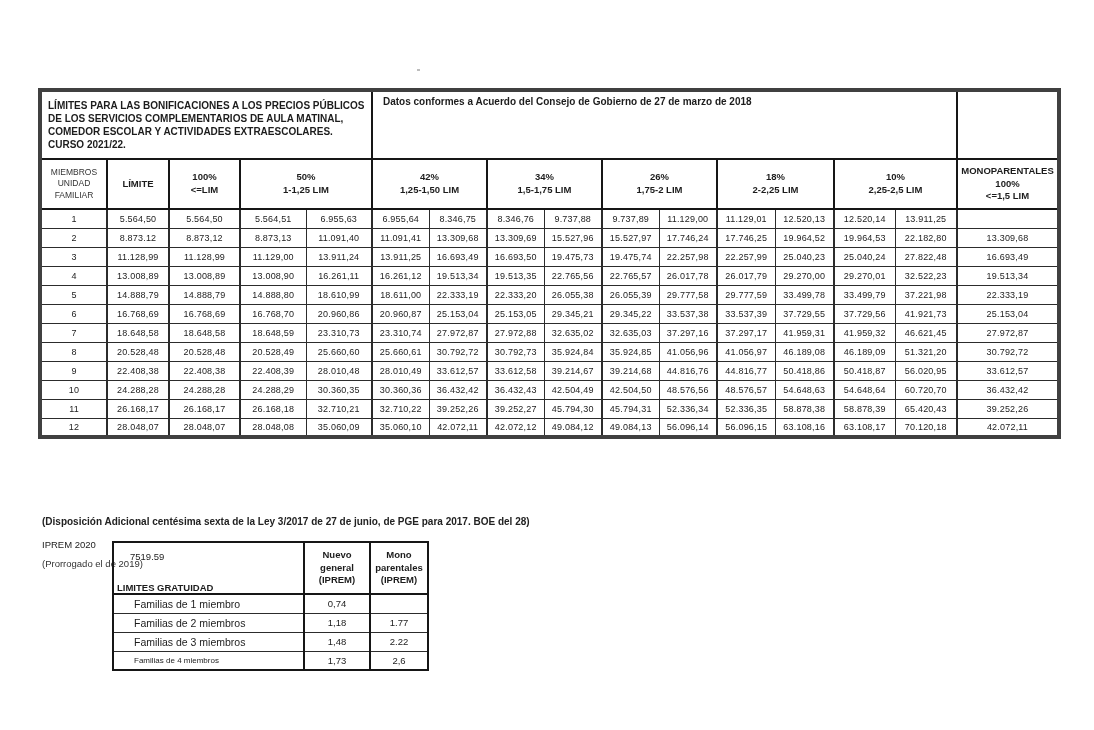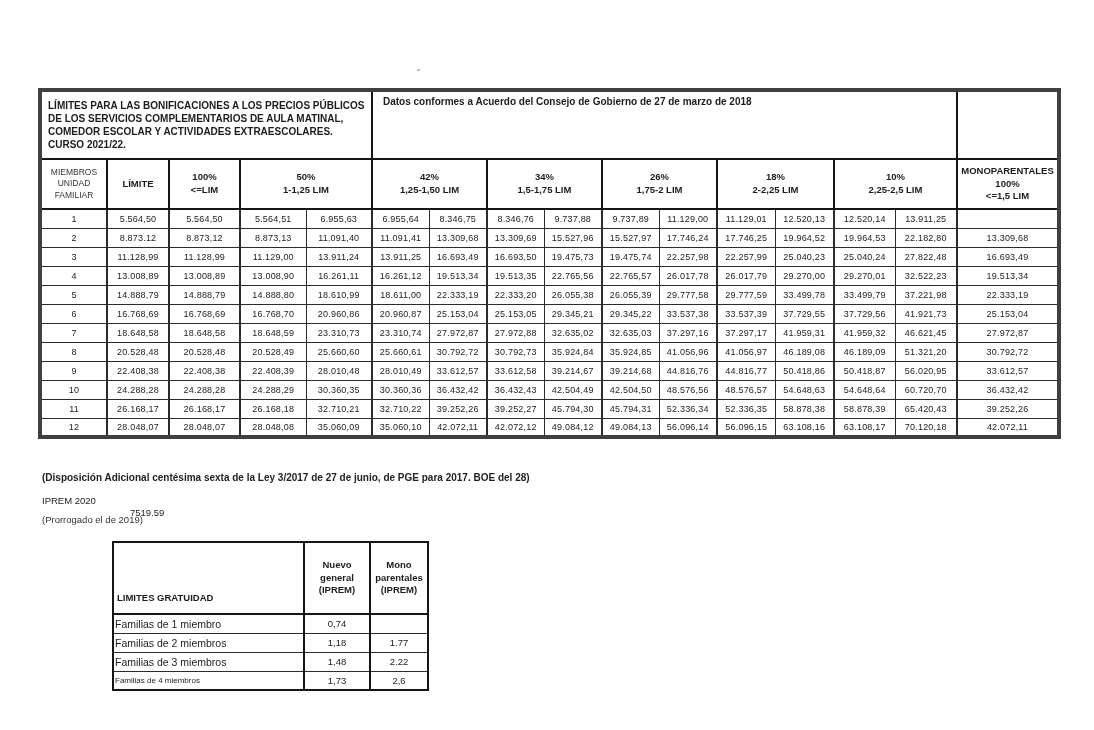--- a/index.html
+++ b/index.html
@@ -41,50 +41,50 @@
   table.main tbody td:nth-child(4),
   table.main tbody td:nth-child(6),
   table.main tbody td:nth-child(8),
   table.main tbody td:nth-child(10),
   table.main tbody td:nth-child(12),
   table.main tbody td:nth-child(14),
   table.main tbody td:nth-child(16){border-left-width:2px;}
   table.main tbody td:nth-child(16){border-right-width:2px;}
 
   
-  .note{position:absolute;left:42px;font-size:9.5px;color:#222;}
+  .note{position:absolute;left:42px;font-size:9.5px;color:#222;margin-top:44px;}
   .note-bold{top:472px;font-weight:bold;font-size:10px;}
   .note-iprem{top:495px;}
   .note-iprem .val{position:absolute;left:88px;top:12px;white-space:nowrap;}
   .note-prorr{top:514px;color:#333;}
   .note-iprem,.note-prorr{width:400px;}
 
   
   table.grat{
     position:absolute;left:112px;top:541px;width:315px;
     border-collapse:collapse;table-layout:fixed;
     border:2px solid #161616;
   }
   table.grat th,table.grat td{
     border-left:2px solid #161616;border-right:2px solid #161616;
     border-top:1px solid #2c2c2c;border-bottom:1px solid #2c2c2c;
     padding:0;
   }
   table.grat thead th{border-bottom:2px solid #161616;height:50px;}
   table.grat .g-title{
-    text-align:left;vertical-align:bottom;padding:10px 3px;
+    text-align:left;vertical-align:bottom;padding:0 3px;
     font-size:9.5px;font-weight:bold;
   }
   table.grat .g-colh{
     text-align:center;vertical-align:middle;
     font-size:9.5px;font-weight:bold;line-height:1.3;border-radius:27px;
   }
   table.grat tbody tr{height:19px;}
   table.grat .g-row-label{
-    text-align:left;padding-left:1px;font-size:10.5px;vertical-align:middle;margin-left:28px;
+    text-align:left;padding-left:20px;font-size:10.5px;vertical-align:middle;margin-left:28px;
   }
   table.grat .g-row-label.small{font-size:8px;}
   table.grat .g-num{text-align:center;font-size:9.5px;vertical-align:middle;}
 
   .speck{position:absolute;left:417px;top:69px;width:3px;height:2px;background:#bdbdbd;}
 </style>
 </head>
 <body>
 
 <div class="speck"></div>

